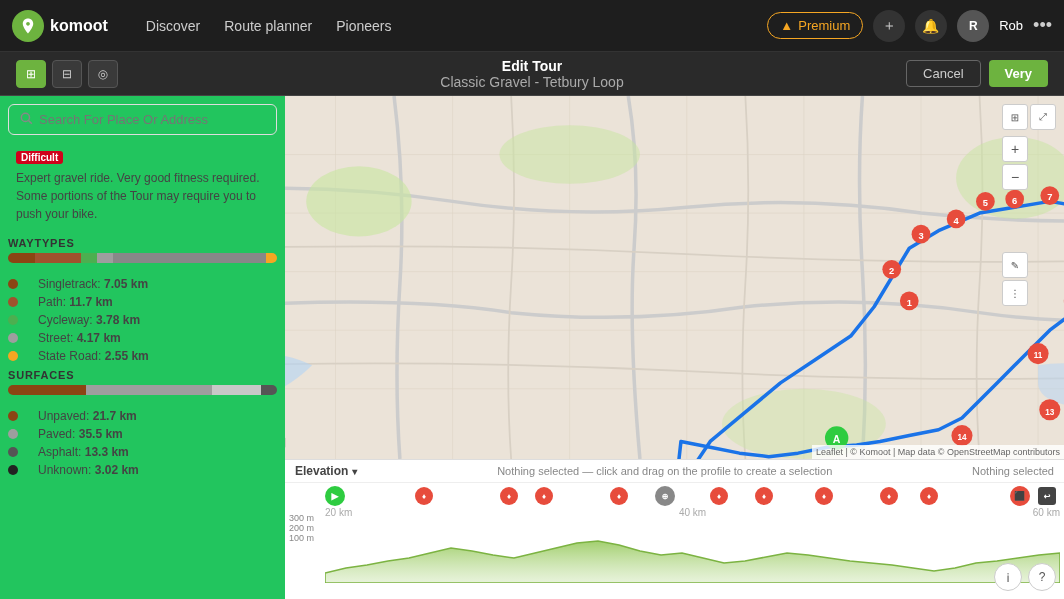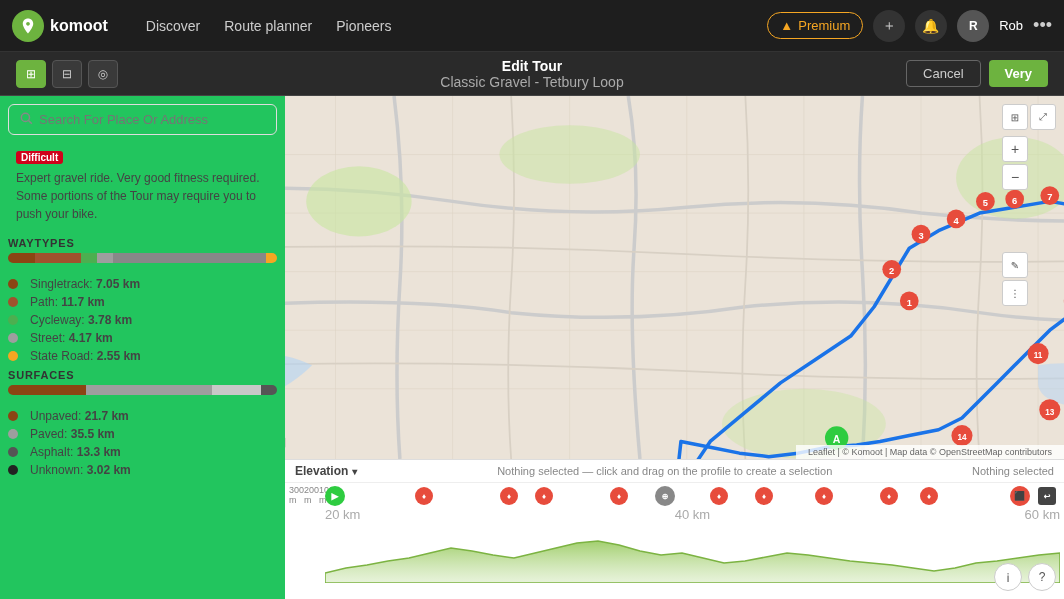--- a/index.html
+++ b/index.html
@@ -44,21 +44,21 @@
     .left-panel { width: 285px; background: #22c55e; overflow-y: auto; padding: 0; flex-shrink: 0; }
     .search-box { display: flex; align-items: center; margin: 8px; border: 1px solid #ddd; border-radius: 6px; padding: 6px 10px; gap: 6px; }
     .search-icon-svg { color: #888; font-size: 14px; flex-shrink: 0; }
     .search-input { border: none; outline: none; font-size: 13px; color: #555; width: 100%; background: transparent; }
     .difficulty-badge { display: inline-block; background: #d0021b; color: #fff; font-size: 10px; font-weight: 700; border-radius: 3px; padding: 1px 5px; margin: 8px 8px 0; }
     .description { color: #444; font-size: 12px; line-height: 1.5; padding: 4px 8px 8px; }
     .section-title { font-size: 11px; font-weight: 700; color: #333; letter-spacing: 0.8px; padding: 6px 8px 4px; text-transform: uppercase; }
     .waytype-bar-container { padding: 0 8px 4px; }
     .waytype-bar { height: 10px; border-radius: 5px; display: flex; overflow: hidden; margin-bottom: 8px; }
     .wt-seg { height: 100%; }
-    .waytype-item { display: flex; align-items: center; gap: 12px; padding: 2px 8px; font-size: 12px; color: #444; }
+    .waytype-item { display: flex; align-items: center; gap: 20px; padding: 2px 8px; font-size: 12px; color: #444; }
     .dot { width: 10px; height: 10px; border-radius: 50%; flex-shrink: 0; }
     .surface-bar-container { padding: 0 8px 4px; }
     .surface-bar { height: 10px; border-radius: 5px; display: flex; overflow: hidden; margin-bottom: 8px; }
     .surfaces-section { padding-top: 4px; }
 
     
     .map-area { flex: 1; position: relative; overflow: hidden; }
     .map-bg {
       width: 100%; height: calc(100% - 140px);
       background: #e8e0d8;
@@ -71,21 +71,21 @@
     }
     .elevation-header {
       display: flex; align-items: center; justify-content: space-between;
       padding: 4px 10px; font-size: 12px; color: #555; border-bottom: 1px solid #eee;
     }
     .elevation-title { display: flex; align-items: center; gap: 4px; font-weight: 600; color: #444; }
     .elevation-info { color: #888; font-size: 11px; }
     .elevation-chart { width: 100%; height: 100px; position: relative; overflow: hidden; }
     .map-controls { position: absolute; right: 8px; top: 8px; display: flex; flex-direction: column; gap: 2px; }
     .map-btn { width: 26px; height: 26px; background: #fff; border: 1px solid #ccc; border-radius: 3px; display: flex; align-items: center; justify-content: center; cursor: pointer; font-size: 14px; color: #555; }
-    .map-attribution { position: absolute; bottom: 0; right: 0; background: rgba(255,255,255,0.8); font-size: 9px; color: #666; padding: 2px 12px; }
+    .map-attribution { position: absolute; bottom: 0; right: 0; background: rgba(255,255,255,0.8); font-size: 9px; color: #666; padding: 2px 4px; }
     .map-corner-btns { position: absolute; bottom: 8px; right: 8px; display: flex; gap: 6px; }
     .corner-btn { width: 28px; height: 28px; background: #fff; border: 1px solid #ccc; border-radius: 50%; display: flex; align-items: center; justify-content: center; cursor: pointer; font-size: 12px; color: #555; }
   </style>
 </head>
 <body>
 
 <nav class="top-nav">
   <div class="logo">
     <div class="logo-circle">
       <svg width="18" height="18" viewBox="0 0 24 24" fill="white">
@@ -339,21 +339,21 @@
         <div class="elevation-title">
           <span>Elevation</span>
           <span style="font-size:10px;">▾</span>
         </div>
         <span class="elevation-info">Nothing selected — click and drag on the profile to create a selection</span>
         <span class="elevation-info">Nothing selected</span>
       </div>
 
       <div class="elevation-chart" style="position:relative;">
 
-        <div style="position:absolute;left:0;top:0;height:90px;width:38px;display:flex;flex-direction:row;justify-content:space-between;font-size:9px;color:#888;padding:2px 4px;">
+        <div style="position:absolute;left:0;top:0;height:90px;width:38px;display:flex;flex-direction:column;justify-content:center;font-size:9px;color:#888;padding:2px 4px;">
           <span>300 m</span>
           <span>200 m</span>
           <span>100 m</span>
         </div>
 
         <div style="position:absolute;top:2px;left:40px;right:4px;height:22px;display:flex;align-items:center;">
           <div style="position:absolute;left:0px;">
             <div style="width:20px;height:20px;background:#2ecc40;border-radius:50%;display:flex;align-items:center;justify-content:center;font-size:9px;color:white;font-weight:bold;">▶</div>
           </div>
           <div style="position:absolute;left:90px;">
@@ -387,21 +387,21 @@
             <div style="width:18px;height:18px;background:#e74c3c;border-radius:50%;display:flex;align-items:center;justify-content:center;font-size:8px;color:white;font-weight:bold;">♦</div>
           </div>
           <div style="position:absolute;right:30px;">
             <div style="width:20px;height:20px;background:#e74c3c;border-radius:50%;display:flex;align-items:center;justify-content:center;font-size:9px;color:white;font-weight:bold;">⬛</div>
           </div>
           <div style="position:absolute;right:4px;">
             <div style="width:18px;height:18px;background:#444;border-radius:3px;display:flex;align-items:center;justify-content:center;font-size:8px;color:white;font-weight:bold;">↩</div>
           </div>
         </div>
 
-        <div style="position:absolute;top:24px;left:40px;right:4px;display:flex;justify-content:space-between;font-size:13px;color:#aaa;">
+        <div style="position:absolute;top:24px;left:40px;right:4px;display:flex;justify-content:space-between;font-size:10px;color:#aaa;">
           <span>20 km</span>
           <span>40 km</span>
           <span>60 km</span>
         </div>
 
         <svg style="position:absolute;bottom:0;left:40px;right:0;width:calc(100% - 44px);height:70px;" viewBox="0 0 700 70" preserveAspectRatio="none">
           <defs>
             <linearGradient id="elevGrad" x1="0" y1="0" x2="0" y2="1">
               <stop offset="0%" stop-color="#8bc34a" stop-opacity="0.8"></stop>
               <stop offset="100%" stop-color="#c5e1a5" stop-opacity="0.4"></stop>

